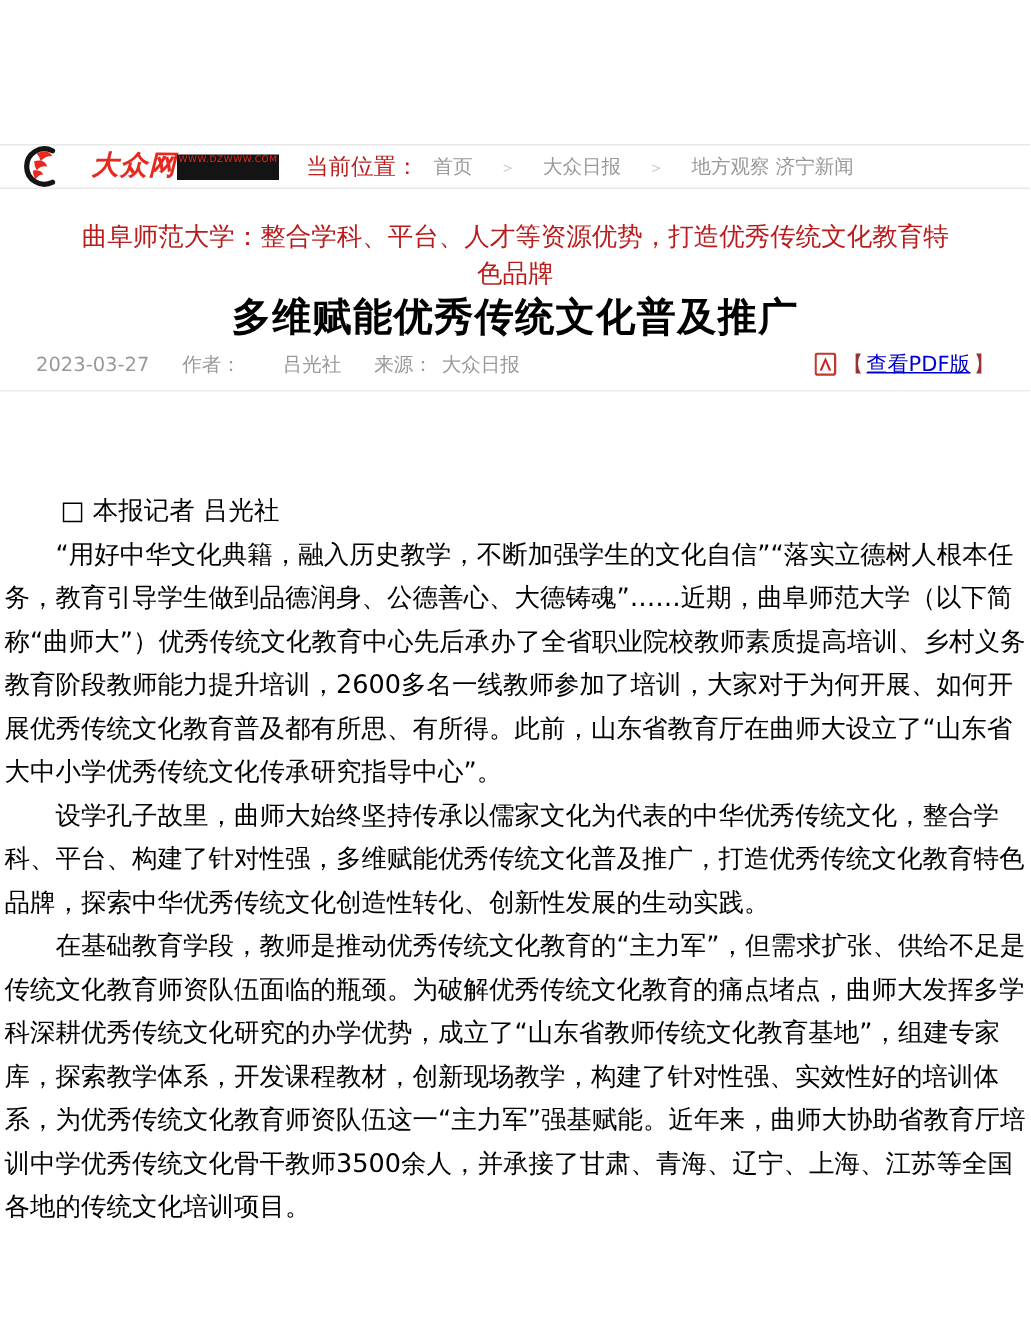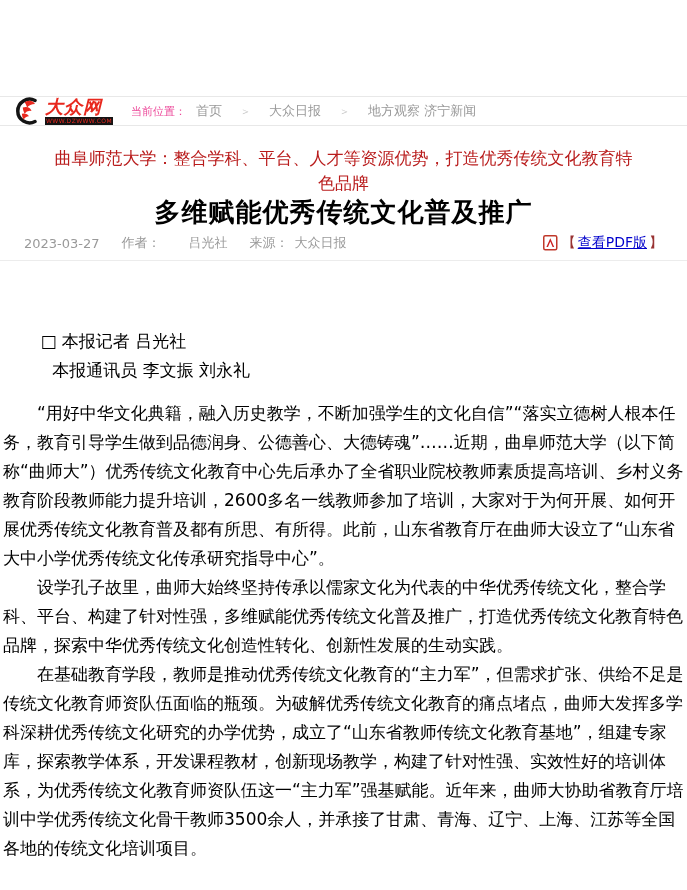--- a/index.html
+++ b/index.html
@@ -15,43 +15,43 @@
 
   
   .breadcrumb-bar {
     display: flex; align-items: center;
     height: 28px;
     border-top: 1px solid #e8e8e8;
     border-bottom: 1px solid #e8e8e8;
     padding-left: 13px;
   }
   .logo { display: flex; align-items: center; text-decoration: none; cursor: pointer; }
-  .logo-text { display: flex; flex-direction: column; line-height: 1; margin-left: 2px; }
+  .logo-text { display: flex; flex-direction: row; line-height: 1; margin-left: 18px; }
   .logo-name {
     color: #e8281e; font-weight: bold; font-style: italic;
     font-size: 18px; font-family: "DejaVu Serif", serif; letter-spacing: 1px;
   }
   .logo-domain {
     background: #141414; color: #e8281e;
     font-size: 6px; line-height: 8px; text-align: center;
     letter-spacing: 0.4px; margin-top: 1px; padding: 0 1px;
   }
-  .crumb-label { color: #ec4899; font-size: 11px; margin-left: 18px; }
+  .crumb-label { color: #b91c1c; font-size: 15px; margin-left: 18px; }
   .crumb { color: #999; font-size: 13px; text-decoration: none; margin: 0 10px; cursor: pointer; }
   .crumb.current { cursor: default; }
   .sep { color: #c3c3c3; font-size: 11px; margin: 0 8px; }
 
   
   .article-head { padding-top: 20px; }
   .subtitle {
     color: #b91c1c; font-size: 17px; line-height: 25px;
     text-align: center; max-width: 586px; margin: 0 auto;
   }
   .title {
-    font-family: Liberation Serif, serif;
+    font-family: Liberation Mono, monospace;
     font-size: 26px; font-weight: bold; color: #000;
     text-align: center; line-height: 30px; letter-spacing: 1px;
     margin: 2px 0 0 0;
   }
   .meta-row {
     display: flex; justify-content: space-between; align-items: center;
     border-bottom: 1px solid #ececec;
     padding: 6px 24px 8px 24px;
     color: #999; font-size: 13px; gap: 24px;
   }
@@ -125,20 +125,19 @@
         </span>
         <span class="bracket">【</span>
         <a class="pdf-link">查看PDF版</a>
         <span class="bracket">】</span>
       </div>
     </div>
   </div>
 
   <div class="article-body">
     <p class="byline">□ 本报记者 吕光社</p>
-    <p class="byline2">本报通讯员 李文振 刘永礼</p>
     <p>“用好中华文化典籍，融入历史教学，不断加强学生的文化自信”“落实立德树人根本任务，教育引导学生做到品德润身、公德善心、大德铸魂”……近期，曲阜师范大学（以下简称“曲师大”）优秀传统文化教育中心先后承办了全省职业院校教师素质提高培训、乡村义务教育阶段教师能力提升培训，2600多名一线教师参加了培训，大家对于为何开展、如何开展优秀传统文化教育普及都有所思、有所得。此前，山东省教育厅在曲师大设立了“山东省大中小学优秀传统文化传承研究指导中心”。</p>
     <p>设学孔子故里，曲师大始终坚持传承以儒家文化为代表的中华优秀传统文化，整合学科、平台、构建了针对性强，多维赋能优秀传统文化普及推广，打造优秀传统文化教育特色品牌，探索中华优秀传统文化创造性转化、创新性发展的生动实践。</p>
     <p>在基础教育学段，教师是推动优秀传统文化教育的“主力军”，但需求扩张、供给不足是传统文化教育师资队伍面临的瓶颈。为破解优秀传统文化教育的痛点堵点，曲师大发挥多学科深耕优秀传统文化研究的办学优势，成立了“山东省教师传统文化教育基地”，组建专家库，探索教学体系，开发课程教材，创新现场教学，构建了针对性强、实效性好的培训体系，为优秀传统文化教育师资队伍这一“主力军”强基赋能。近年来，曲师大协助省教育厅培训中学优秀传统文化骨干教师3500余人，并承接了甘肃、青海、辽宁、上海、江苏等全国各地的传统文化培训项目。</p>
 
   </div>
 
 </div>
 
 </body></html>

